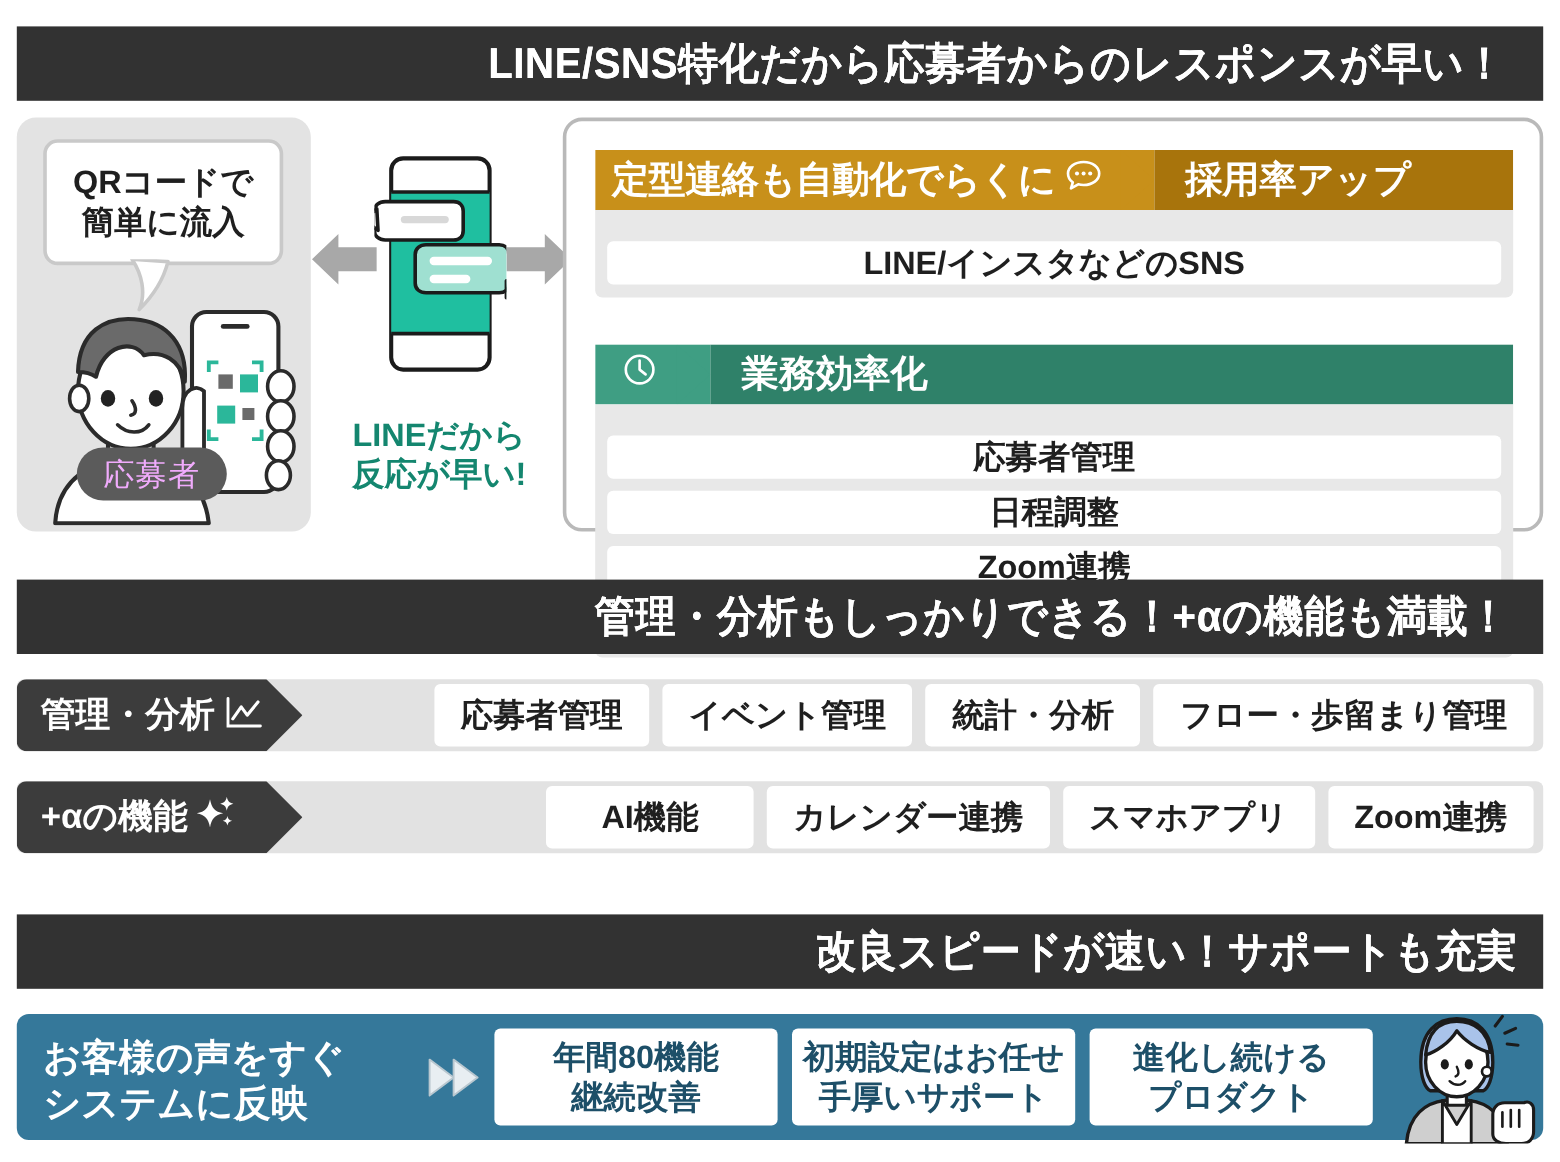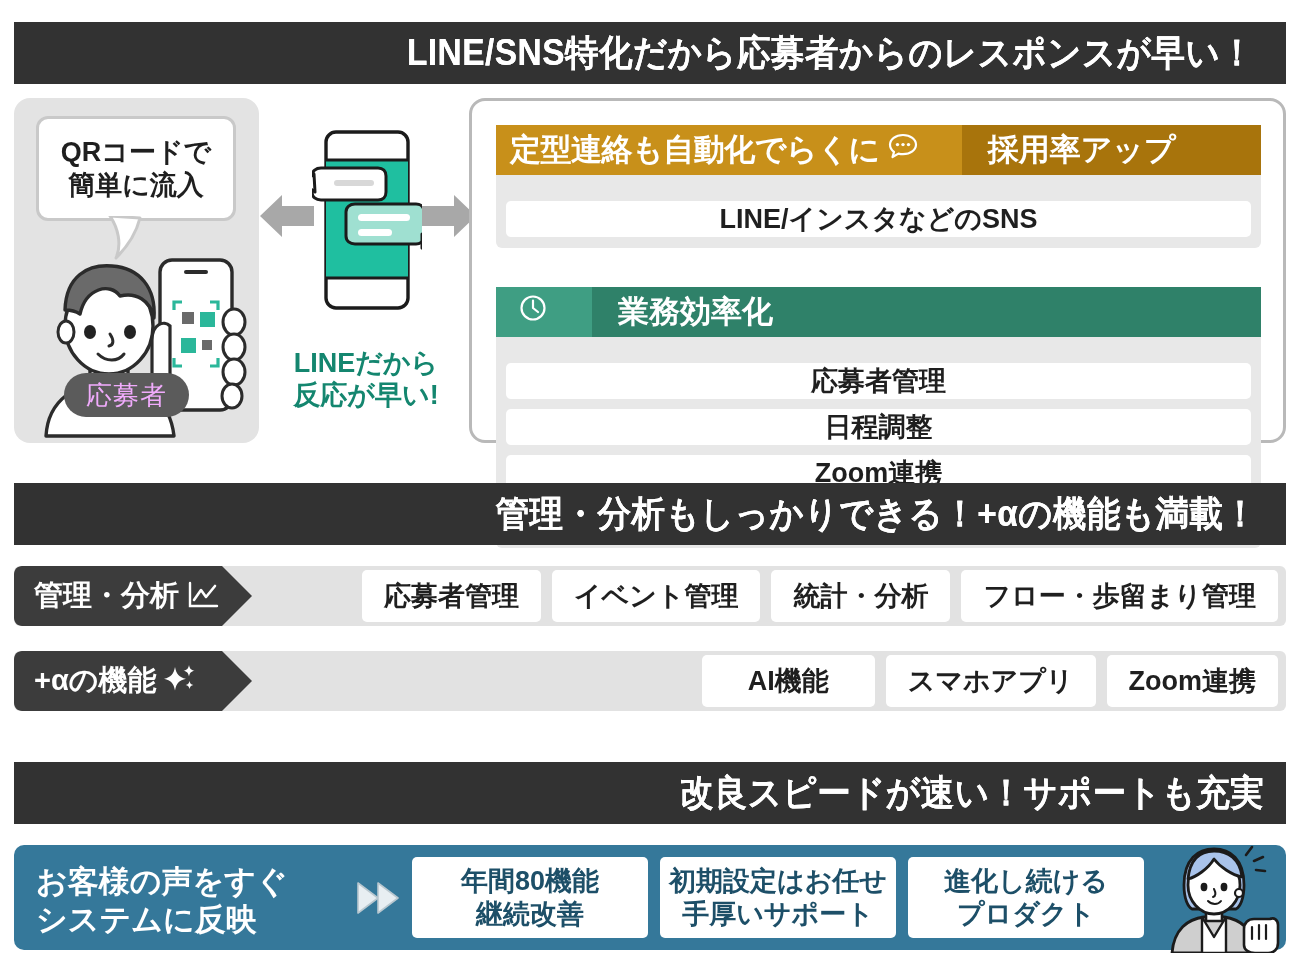--- a/index.html
+++ b/index.html
@@ -343,20 +343,21 @@
           <svg width="32" height="30" viewBox="0 0 32 30">
             <path d="M11 3 C12.4 10.5 15 13.2 22 14.8 C15 16.4 12.4 19.1 11 26.6 C9.6 19.1 7 16.4 0 14.8 C7 13.2 9.6 10.5 11 3 Z" fill="#ffffff"></path>
             <path d="M25 1 C25.7 4.6 27 6 30.5 6.8 C27 7.6 25.7 9 25 12.6 C24.3 9 23 7.6 19.5 6.8 C23 6 24.3 4.6 25 1 Z" fill="#ffffff"></path>
             <path d="M25.5 17 C26 19.5 26.9 20.5 29.4 21 C26.9 21.6 26 22.5 25.5 25 C25 22.5 24.1 21.6 21.6 21 C24.1 20.5 25 19.5 25.5 17 Z" fill="#ffffff"></path>
           </svg>
         </span>
       </span>
     </div>
     <div class="row-items">
       <div class="row-pill" style="padding:0 46px;">AI機能</div>
+      <div class="row-pill">カレンダー連携</div>
       <div class="row-pill">スマホアプリ</div>
       <div class="row-pill">Zoom連携</div>
     </div>
   </div>
 
   <div class="band" id="band3">
     <span class="band-text">改良スピードが速い！サポートも充実</span>
   </div>
 
   <div id="supportbar">

